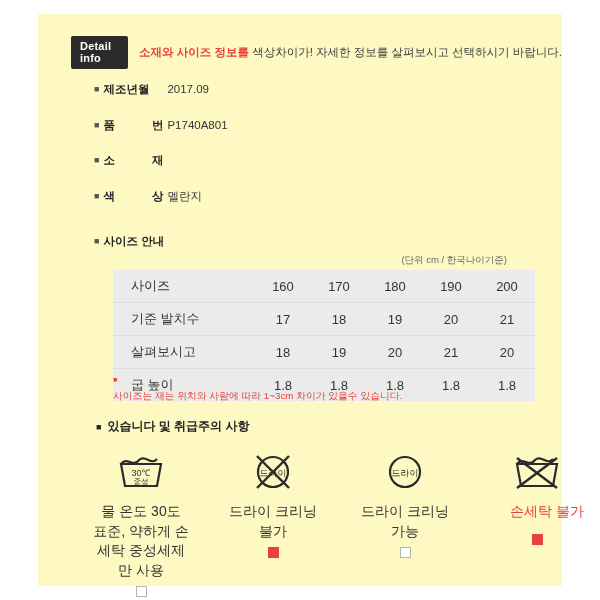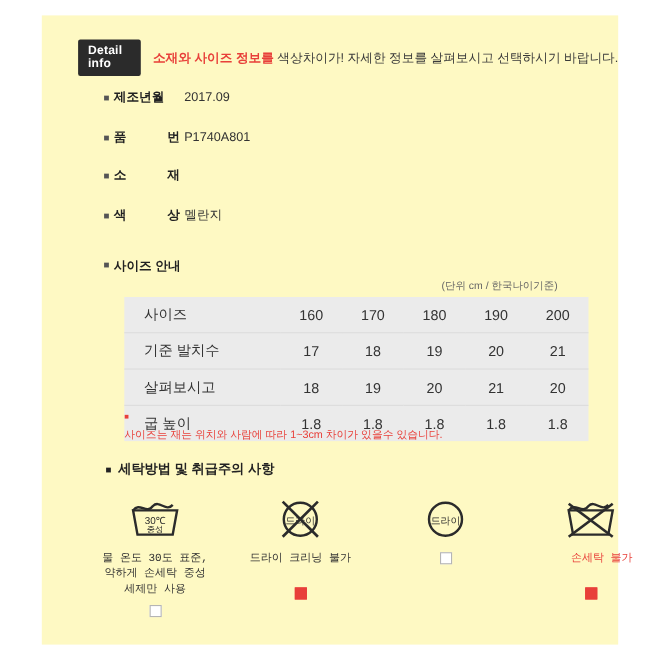--- a/index.html
+++ b/index.html
@@ -184,26 +184,25 @@
     align-items: center;
   }
   .icon-art {
     height: 52px;
     display: flex;
     align-items: center;
     justify-content: center;
   }
   .icon-caption {
     margin-top: 6px;
-    font-size: 10px;
+    font-size: 14px;
     color: #333333;
     text-align: center;
     line-height: 1.4;
     min-height: 26px;
-    font-family: Liberation Mono, monospace;
   }
   .icon-caption.red {
     color: #e8403a;
     margin-left: 20px;
   }
   .checkbox {
     margin-top: 6px;
     width: 9px;
     height: 9px;
     border: 1px solid #b5b5b5;
@@ -304,21 +303,21 @@
 
     <div class="notes">
       <div class="nrow">
         <span class="sq">■</span>
         <span>사이즈는 재는 위치와 사람에 따라 1~3cm 차이가 있을수 있습니다.</span>
       </div>
     </div>
 
     <div class="wash-title">
       <span class="sq">■</span>
-      <span>세탁방법 및 취급주의 사항</span>
+      <span>있습니다 및 취급주의 사항</span>
     </div>
 
     <div class="icons-row">
 
       <div class="icon-cell">
         <div class="icon-art">
           <svg width="56" height="48" viewBox="0 0 56 48">
             <path d="M8 18 L48 18 L44 40 L12 40 Z" fill="none" stroke="#2b2b2b" stroke-width="2.2"></path>
             <path d="M8 18 C14 10, 20 22, 26 14 C32 8, 38 20, 44 13" fill="none" stroke="#2b2b2b" stroke-width="2.2"></path>
             <text x="28" y="30" font-size="9" text-anchor="middle" fill="#2b2b2b" font-family="Liberation Sans, sans-serif">30℃</text>
@@ -344,20 +343,21 @@
       </div>
 
 
       <div class="icon-cell">
         <div class="icon-art">
           <svg width="56" height="48" viewBox="0 0 56 48">
             <circle cx="28" cy="26" r="15" fill="none" stroke="#2b2b2b" stroke-width="2.2"></circle>
             <text x="28" y="30" font-size="9" text-anchor="middle" fill="#2b2b2b" font-family="Liberation Sans, sans-serif">드라이</text>
           </svg>
         </div>
+        <div class="icon-caption">드라이 크리닝 가능</div>
         <div class="checkbox"></div>
       </div>
 
       <div class="icon-cell">
         <div class="icon-art">
           <svg width="56" height="48" viewBox="0 0 56 48">
             <path d="M8 18 L48 18 L44 40 L12 40 Z" fill="none" stroke="#2b2b2b" stroke-width="2.2"></path>
             <path d="M8 18 C14 10, 20 22, 26 14 C32 8, 38 20, 44 13" fill="none" stroke="#2b2b2b" stroke-width="2.2"></path>
             <line x1="8" y1="12" x2="48" y2="42" stroke="#2b2b2b" stroke-width="2.4"></line>
             <line x1="48" y1="12" x2="8" y2="42" stroke="#2b2b2b" stroke-width="2.4"></line>

